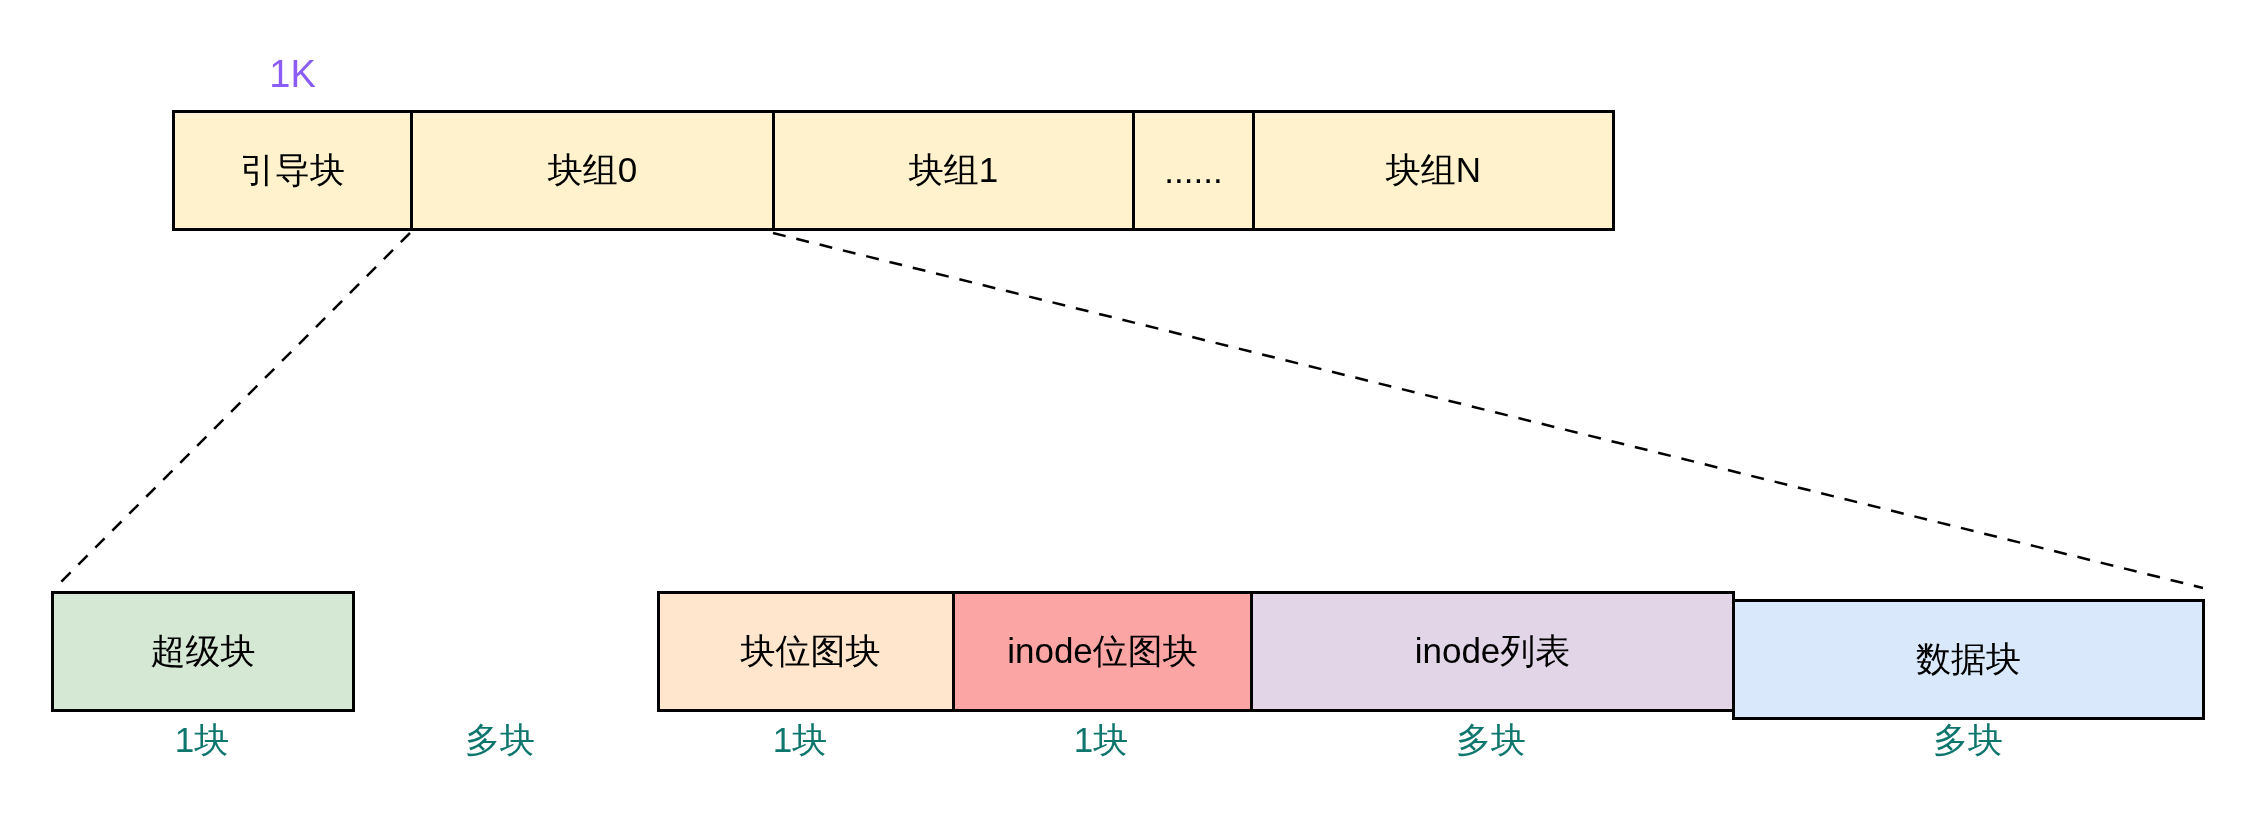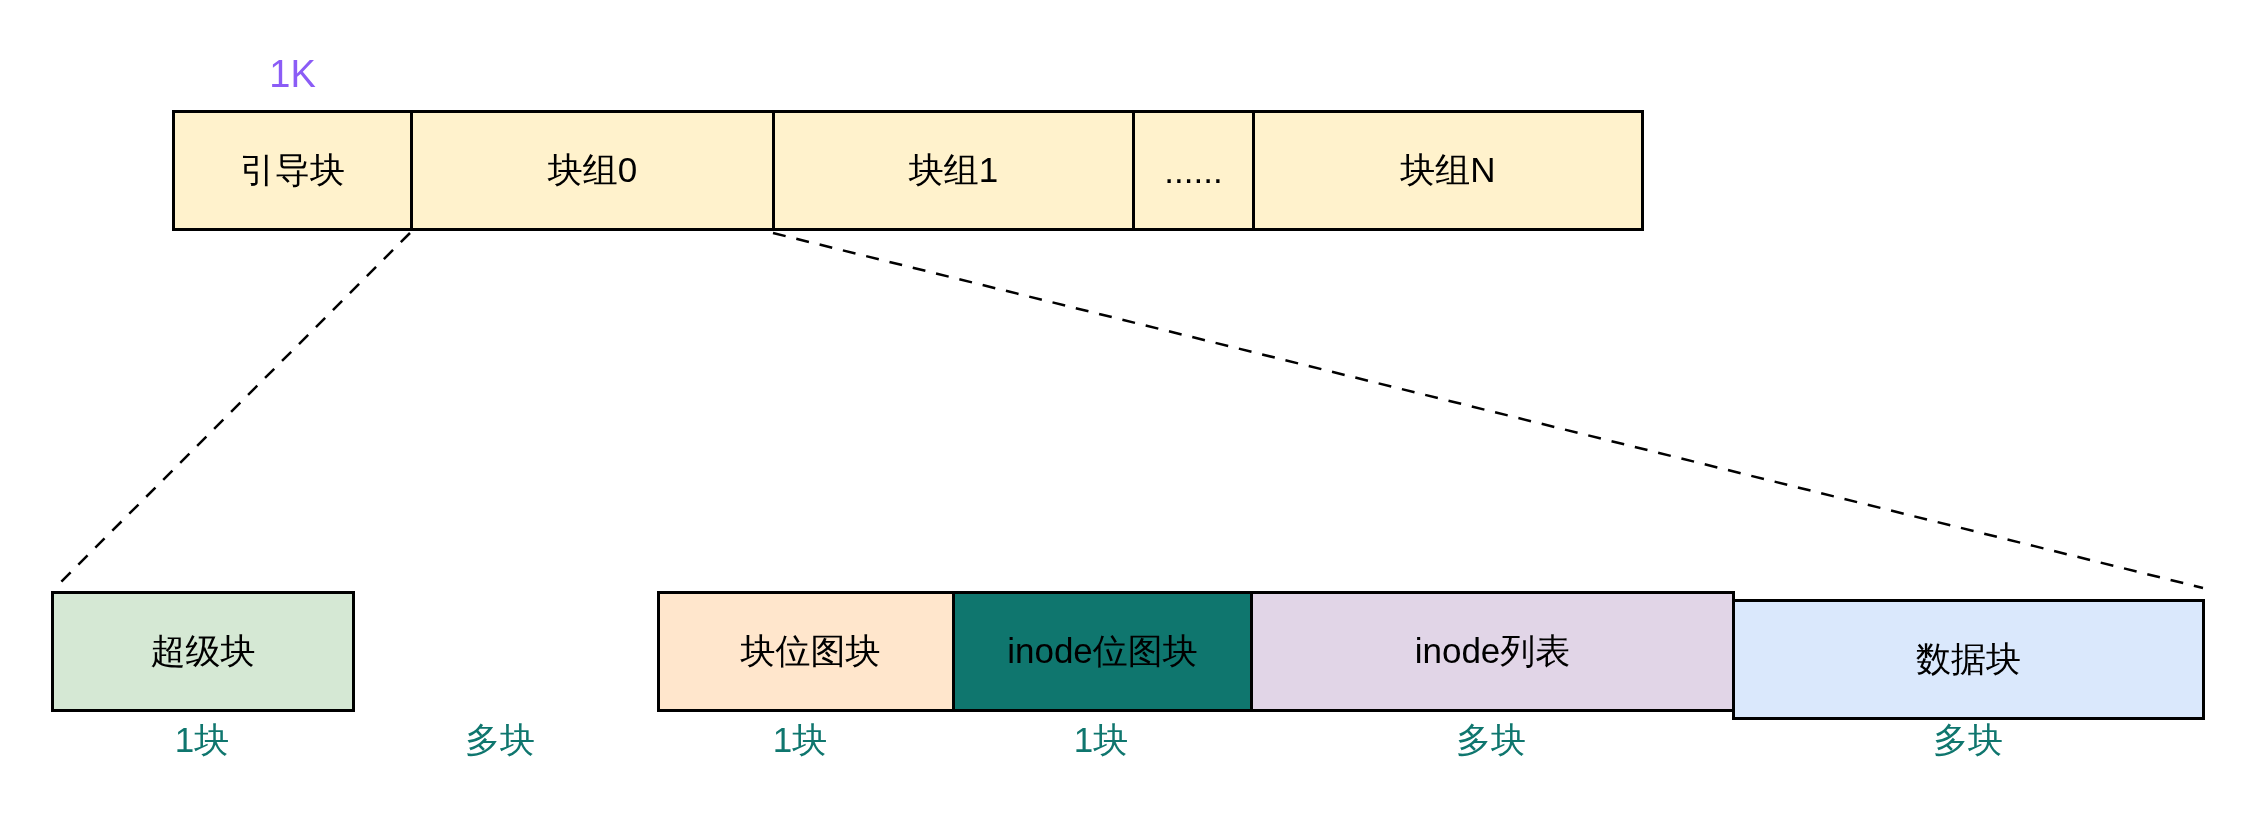--- a/index.html
+++ b/index.html
@@ -35,21 +35,21 @@
     font-size: 35px;
     color: #000000;
   }
   .z0 { z-index: 0; }
   .z1 { z-index: 1; }
   
   .t0 { left: 0px;    width: 241px; }
   .t1 { left: 238px;  width: 365px; }
   .t2 { left: 600px;  width: 363px; }
   .t3 { left: 960px;  width: 123px; }
-  .t4 { left: 1080px; width: 392px; }
+  .t4 { left: 1080px; width: 363px; }
   
   .b0 { left: 0px;    width: 304px; }
   .b1 { left: 301px;  width: 299px; }
   .b2 { left: 597px;  width: 307px; margin-left: 9px; }
   .b3 { left: 901px;  width: 301px; }
   .b4 { left: 1199px; width: 485px; }
   .b5 { left: 1681px; width: 473px; }
   .size-label {
     position: absolute;
     top: 720px;
@@ -88,21 +88,21 @@
   </div>
 
   <svg class="lines-overlay" viewBox="0 0 2263 823" xmlns="http://www.w3.org/2000/svg">
     <line x1="410" y1="233" x2="55" y2="588" stroke-width="2.5" stroke-dasharray="13 11" stroke="#000000"></line>
     <line x1="773" y1="233" x2="2203" y2="588" stroke-width="2.5" stroke-dasharray="13 11" stroke="#000000"></line>
   </svg>
 
   <div class="bar bar-bottom">
     <div class="cell b0 z1" style="background-color: rgb(213, 232, 212); border-color: rgb(0, 0, 0);">超级块</div>
     <div class="cell b2 z1" style="background-color: rgb(255, 230, 204); border-color: rgb(0, 0, 0);">块位图块</div>
-    <div class="cell b3 z1" style="background-color: #0f766e; border-color: rgb(0, 0, 0);">inode位图块</div>
+    <div class="cell b3 z1" style="background-color: #fca5a5; border-color: rgb(0, 0, 0);">inode位图块</div>
     <div class="cell b4 z1" style="background-color: rgb(225, 213, 231); border-color: rgb(0, 0, 0);">inode列表</div>
     <div class="cell b5 z1" style="background-color: rgb(218, 232, 252); border-color: rgb(0, 0, 0); margin-top: 8px;">数据块</div>
   </div>
 
   <div class="size-label s0">1块</div>
   <div class="size-label s1">多块</div>
   <div class="size-label s2">1块</div>
   <div class="size-label s3">1块</div>
   <div class="size-label s4">多块</div>
   <div class="size-label s5">多块</div>

